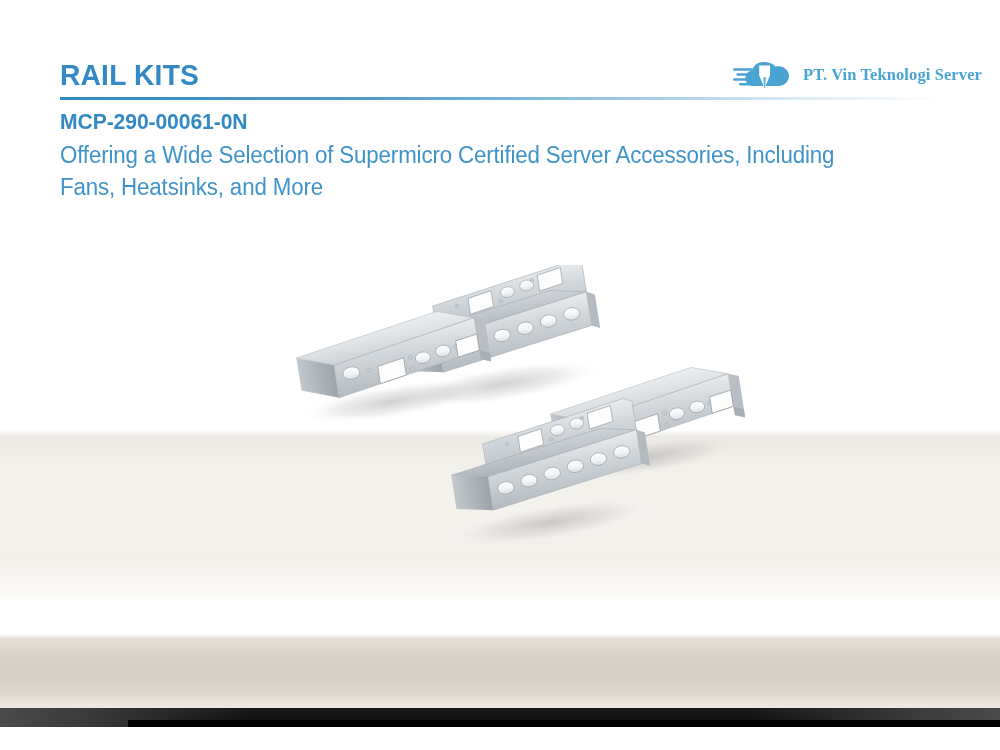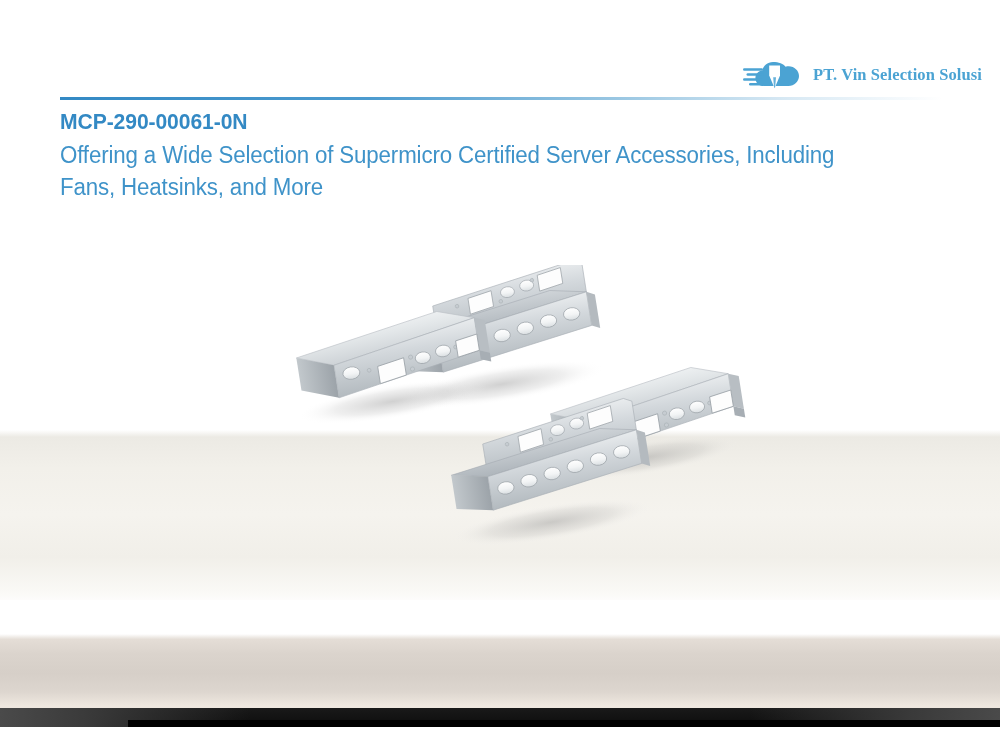--- a/index.html
+++ b/index.html
@@ -175,20 +175,23 @@
   <div class="bg-layer band-upper-white"></div>
   <div class="bg-layer band-light-gray"></div>
   <div class="bg-layer band-mid-white"></div>
   <div class="bg-layer band-beige"></div>
   <div class="bg-layer band-dark"></div>
   <div class="bg-layer band-black-strip"></div>
   <div class="bg-layer band-bottom-white"></div>
 
   <div class="header">
 
+    <div class="title-block">
+      <h1 class="page-title">RAIL KITS</h1>
+    </div>
 
     <div class="title-rule"></div>
 
     <div class="part-number">MCP-290-00061-0N</div>
 
     <div class="description">Offering a Wide Selection of Supermicro Certified Server Accessories, Including Fans, Heatsinks, and More</div>
 
     <div class="logo">
       <span>
         <svg class="logo-mark" viewBox="0 0 64 34" xmlns="http://www.w3.org/2000/svg">
@@ -207,21 +210,21 @@
             <rect x="0" y="10.2" width="20" height="2.6" rx="1.3"></rect>
             <rect x="3.5" y="15.2" width="17" height="2.6" rx="1.3"></rect>
             <rect x="0" y="20.2" width="20" height="2.6" rx="1.3"></rect>
             <rect x="6" y="25.0" width="15" height="2.4" rx="1.2"></rect>
           </g>
 
           <path d="M26.2 7.6 L37.0 7.6 L37.0 17.6 L31.6 30.2 L26.2 17.6 Z" fill="#ffffff"></path>
           <path d="M30.2 19.2 L33.0 19.2 L32.2 29.0 L31.6 30.2 L31.0 29.0 Z" fill="#4ba3d3" opacity="0.85"></path>
         </svg>
       </span>
-      <span class="logo-text">PT. Vin Selection Solusi</span>
+      <span class="logo-text">PT. Vin Teknologi Server</span>
     </div>
   </div>
 
   <div class="product-stage">
     <svg class="product-svg" viewBox="0 0 500 340" xmlns="http://www.w3.org/2000/svg">
       <defs>
 
         <linearGradient id="topFace" x1="0" y1="0" x2="0.25" y2="1">
           <stop offset="0%" stop-color="#f4f6f7"></stop>
           <stop offset="45%" stop-color="#e3e7e9"></stop>

